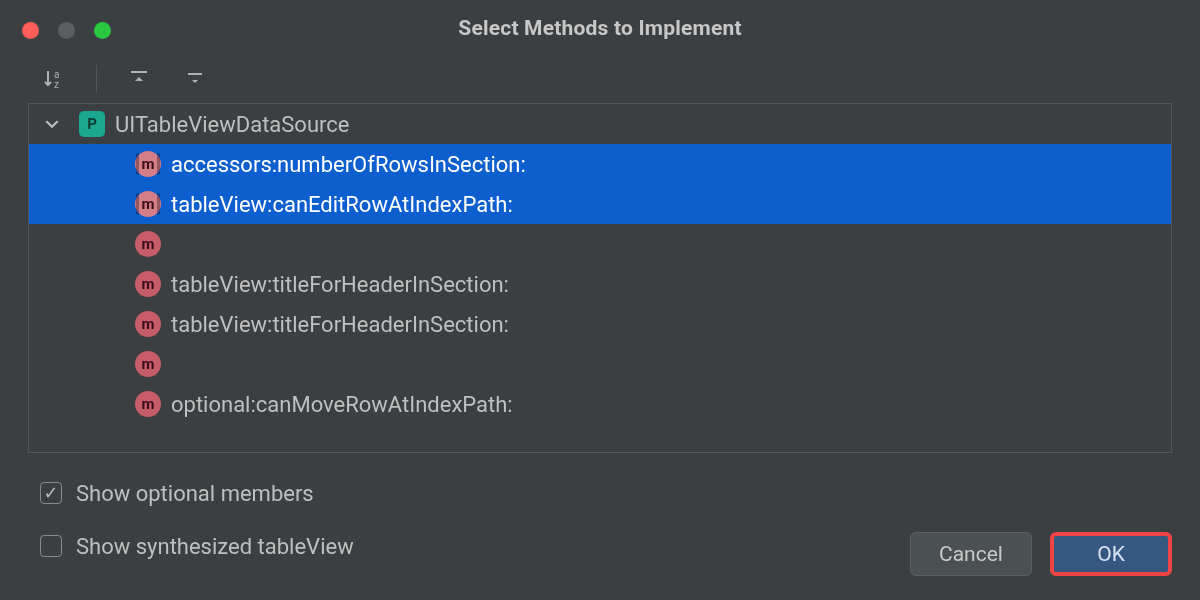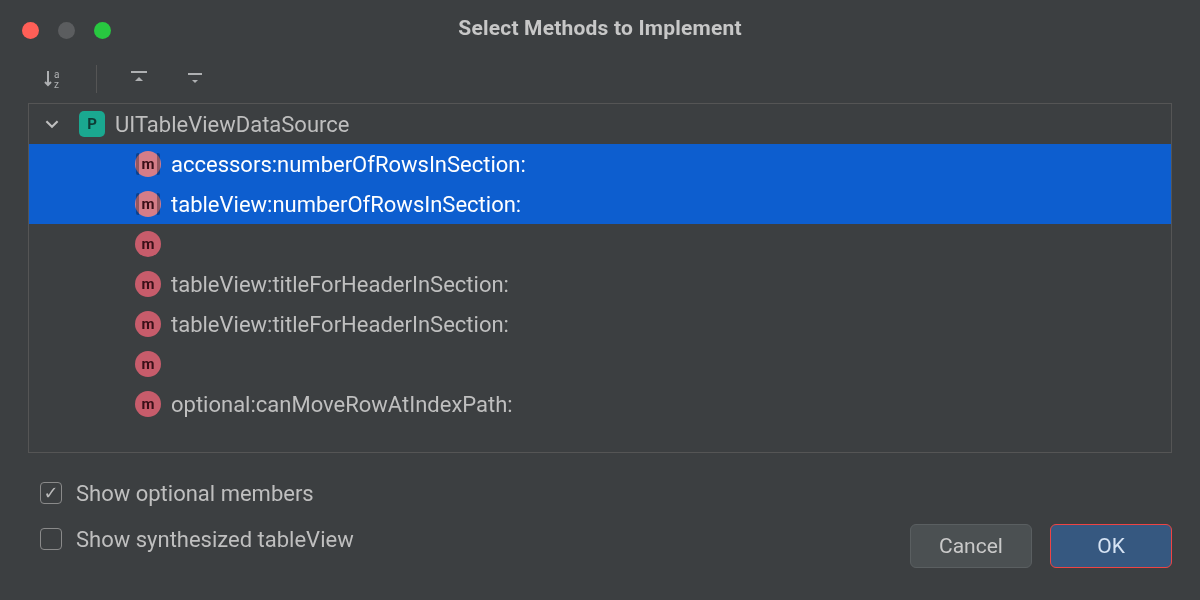--- a/index.html
+++ b/index.html
@@ -83,46 +83,46 @@
     }
     .badge-m-sel::before, .badge-m-sel::after {
       content: ''; position: absolute; top: 2px; bottom: 2px; width: 3px;
       background: rgba(0,0,0,0.3);
     }
     .badge-m-sel::before { left: 1px; border-radius: 2px 0 0 2px; }
     .badge-m-sel::after  { right: 1px; border-radius: 0 2px 2px 0; }
     .row-label { white-space: nowrap; }
     .footer {
       padding: 20px 28px 10px 40px;
-      display: flex; flex-direction: column; gap: 6px;
+      display: flex; flex-direction: column; gap: 13px;
       position: relative; flex: 1;
     }
     .check-row {
       display: flex; align-items: center; gap: 14px;
       font-size: 22px; color: #bfbfbf; height: 40px;
     }
     .checkbox {
       width: 22px; height: 22px; border: 1.5px solid #8a8a8a;
       border-radius: 4px; display: inline-flex;
       align-items: center; justify-content: center;
     }
     .checkbox.checked::after {
       content: '✓'; color: #bbbbbb; font-size: 18px; line-height: 1;
     }
     .button-bar {
-      position: absolute; right: 28px; bottom: 32px;
+      position: absolute; right: 28px; bottom: 24px;
       display: flex; gap: 18px;
     }
     .btn {
       min-width: 122px; height: 44px;
       display: flex; align-items: center; justify-content: center;
       border-radius: 6px; font-size: 21px; cursor: pointer;
     }
     .btn-cancel { background: #4b5052; color: #c9c9c9; border: 1px solid #5a5f61; }
-    .btn-ok     { background: #365880; color: #d6e3f3; border: 1px solid #ef4444; }
+    .btn-ok     { background: #365880; color: #d6e3f3; border: 4px solid #ef4444; }
   </style>
 </head>
 <body>
 
 <div class="dialog">
 
   <div class="titlebar">
     <div class="traffic-lights">
       <div class="traffic-light tl-close"></div>
       <div class="traffic-light tl-min"></div>
@@ -166,21 +166,21 @@
         <span class="badge badge-p">P</span>
         <span class="row-label">UITableViewDataSource</span>
       </div>
       <div id="methods-container">
           <div class="tree-row method selected">
             <span class="badge badge-m-sel">m</span>
             <span class="row-label">accessors:numberOfRowsInSection:</span>
           </div>
           <div class="tree-row method selected">
             <span class="badge badge-m-sel">m</span>
-            <span class="row-label">tableView:numberOfRowsInSection:</span>
+            <span class="row-label">tableView:canEditRowAtIndexPath:</span>
           </div>
           <div class="tree-row method">
             <span class="badge badge-m">m</span>
           </div>
           <div class="tree-row method">
             <span class="badge badge-m">m</span>
             <span class="row-label">tableView:titleForHeaderInSection:</span>
           </div>
           <div class="tree-row method">
             <span class="badge badge-m">m</span>

